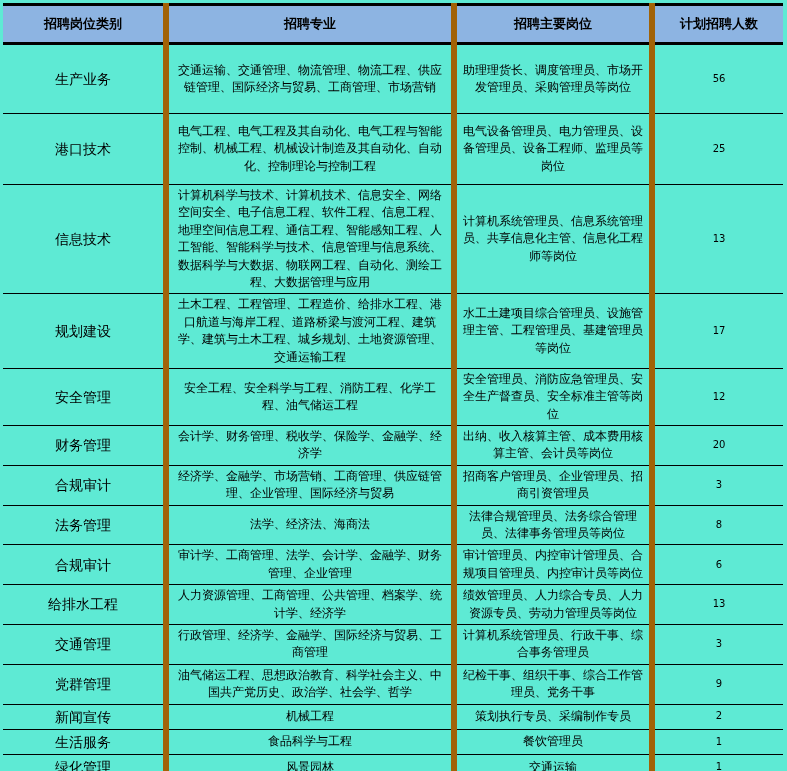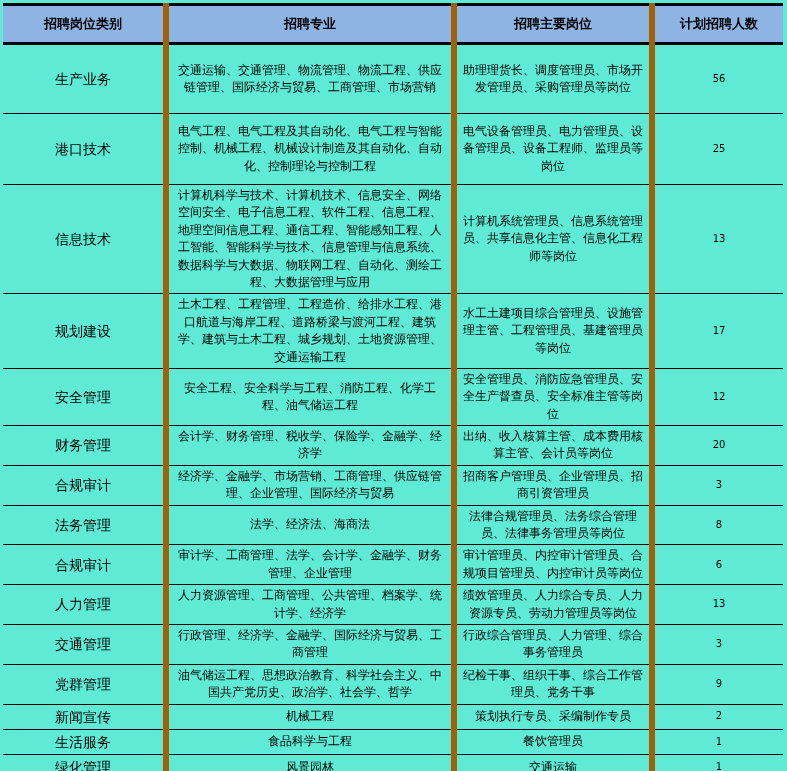--- a/index.html
+++ b/index.html
@@ -141,29 +141,29 @@
           <td class="positions">法律合规管理员、法务综合管理员、法律事务管理员等岗位</td>
           <td class="count">8</td>
         </tr>
         <tr>
           <td class="category">合规审计</td>
           <td class="majors">审计学、工商管理、法学、会计学、金融学、财务管理、企业管理</td>
           <td class="positions">审计管理员、内控审计管理员、合规项目管理员、内控审计员等岗位</td>
           <td class="count">6</td>
         </tr>
         <tr>
-          <td class="category">人力管理</td>
+          <td class="category">给排水工程</td>
           <td class="majors">人力资源管理、工商管理、公共管理、档案学、统计学、经济学</td>
           <td class="positions">绩效管理员、人力综合专员、人力资源专员、劳动力管理员等岗位</td>
           <td class="count">13</td>
         </tr>
         <tr>
           <td class="category">交通管理</td>
           <td class="majors">行政管理、经济学、金融学、国际经济与贸易、工商管理</td>
-          <td class="positions">行政综合管理员、人力管理、综合事务管理员</td>
+          <td class="positions">计算机系统管理员、行政干事、综合事务管理员</td>
           <td class="count">3</td>
         </tr>
         <tr>
           <td class="category">党群管理</td>
           <td class="majors">油气储运工程、思想政治教育、科学社会主义、中国共产党历史、政治学、社会学、哲学</td>
           <td class="positions">纪检干事、组织干事、综合工作管理员、党务干事</td>
           <td class="count">9</td>
         </tr>
         <tr>
           <td class="category">新闻宣传</td>

